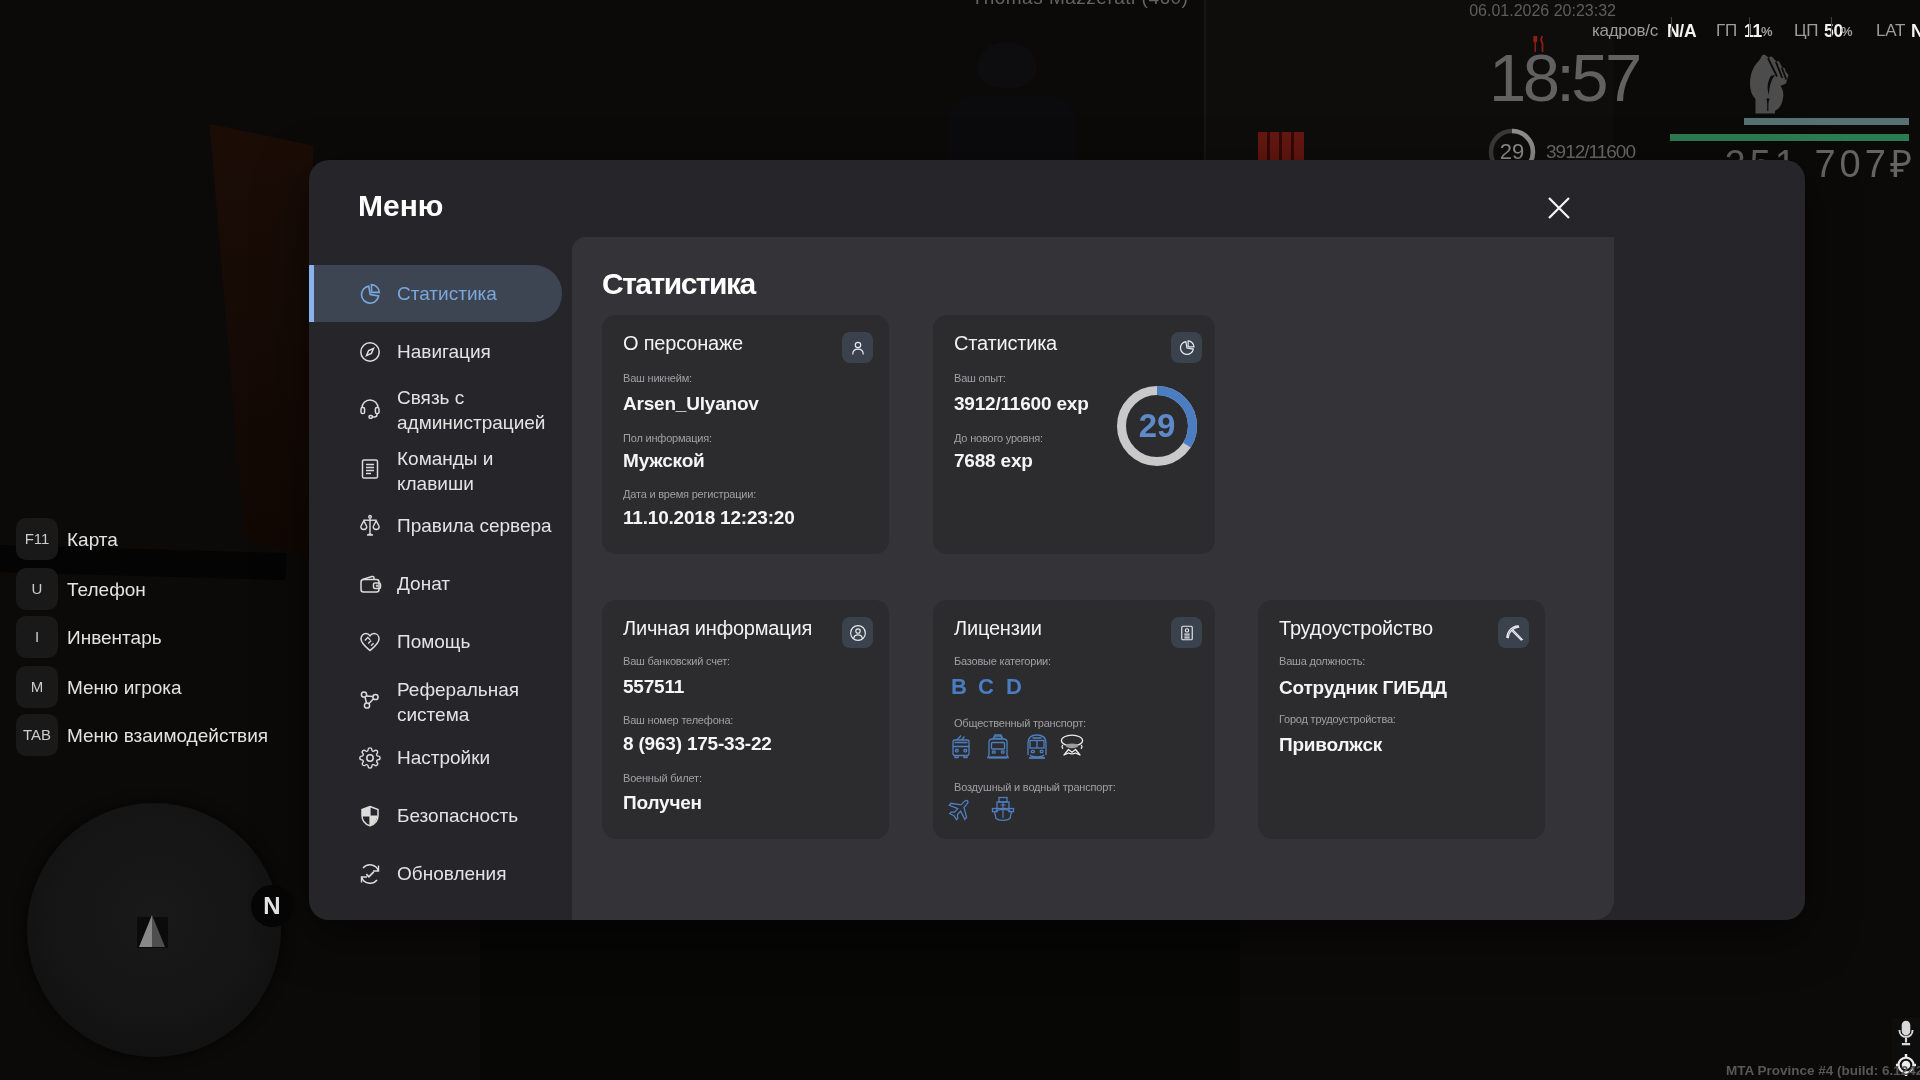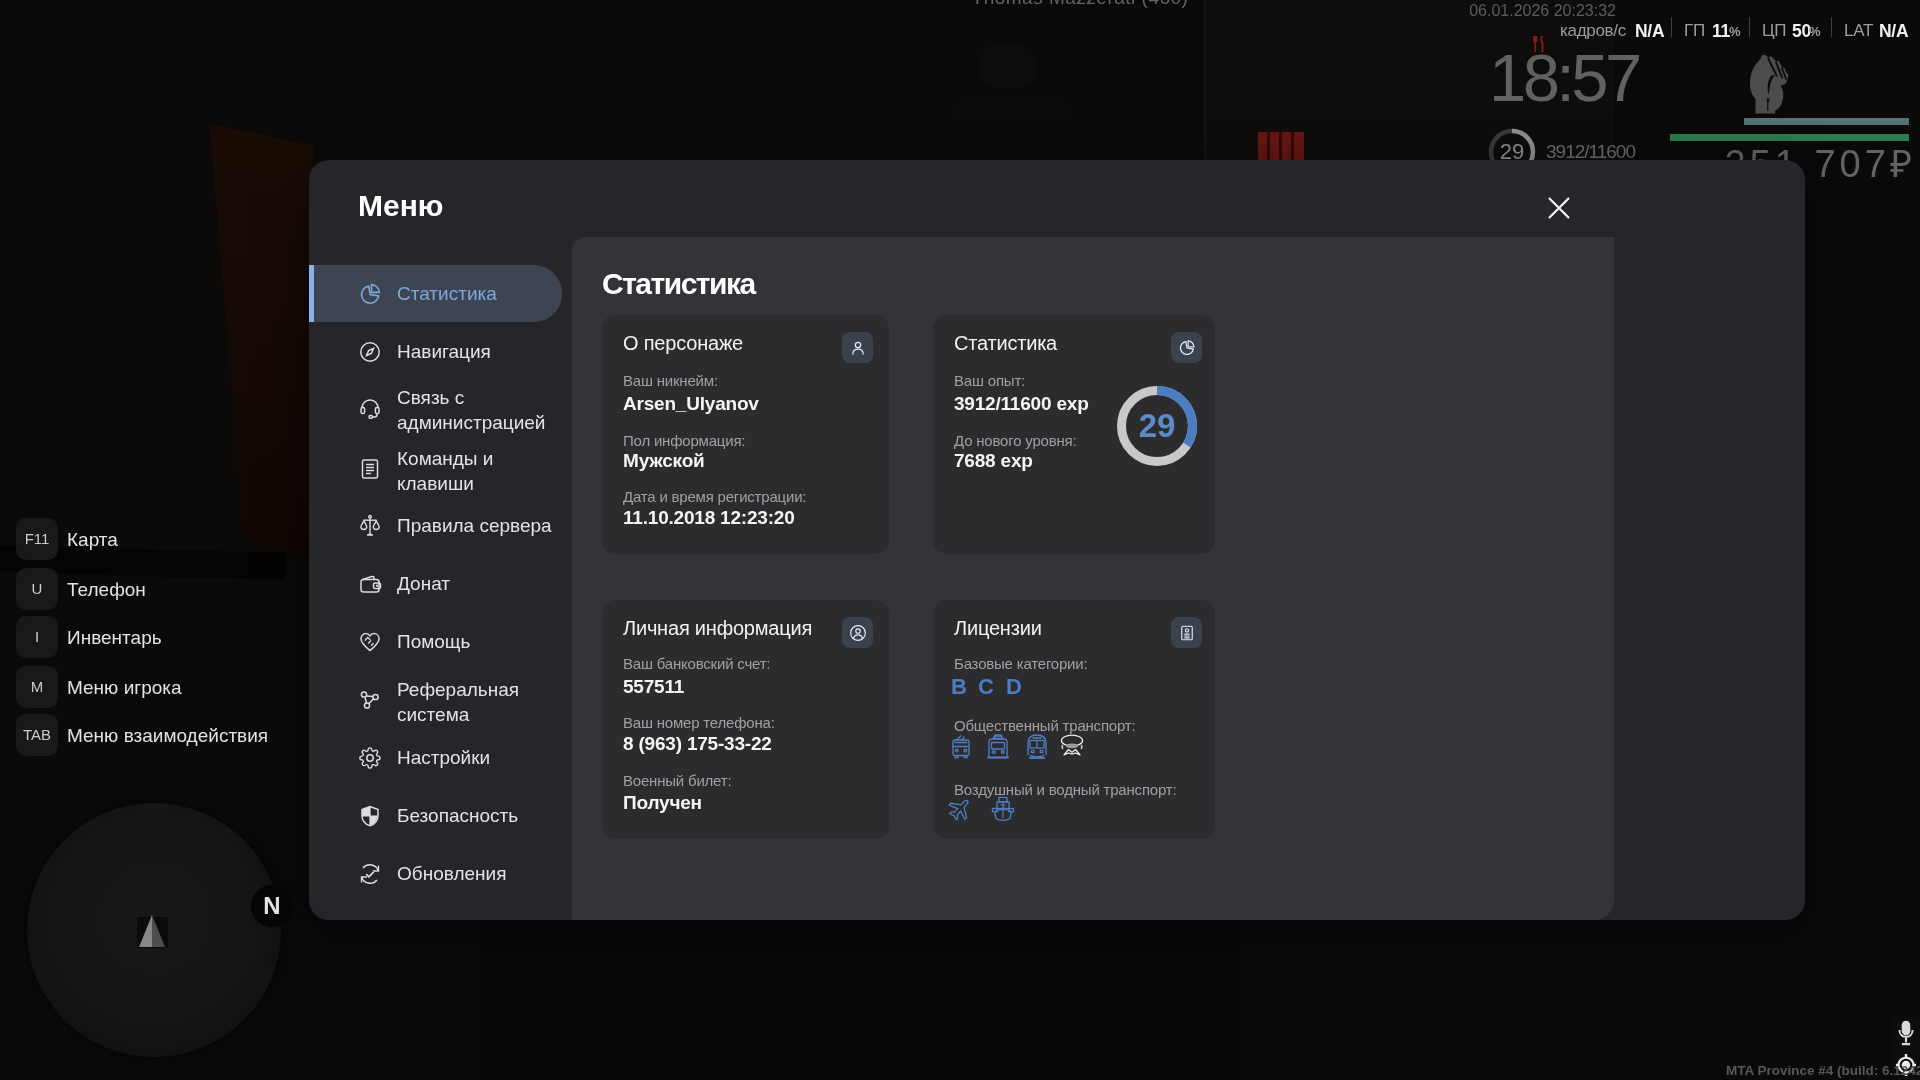--- a/index.html
+++ b/index.html
@@ -18,21 +18,21 @@
 #redbox { left:1258px; top:132px; width:46px; height:30px; background:#651711;
   background-image:linear-gradient(90deg,rgba(0,0,0,0) 0 9px,rgba(40,5,3,.8) 9px 12px,rgba(0,0,0,0) 12px 21px,rgba(40,5,3,.8) 21px 24px,rgba(0,0,0,0) 24px 33px,rgba(40,5,3,.8) 33px 36px,rgba(0,0,0,0) 36px); }
 #botshade { left:480px; top:920px; width:760px; height:160px; background:#070706; }
 
 
 #nametag { left:930px; top:-13px; width:300px; text-align:center; color:#646464; font-size:19px; letter-spacing:.5px; }
 
 
 #hud-date { left:1416px; top:2px; width:200px; text-align:right; color:#5d5d5d; font-size:16px; }
 #hud-stats { left:0; top:0; width:1920px; height:50px; color:#9c9c9c; font-size:17px; letter-spacing:-.3px; }
-#hud-stats .hs { position:absolute; top:21px; white-space:nowrap; }
+#hud-stats .hs { position:absolute; top:21px; white-space:nowrap;margin-left:32px; }
 #hud-stats b { color:#f2f2f2; font-size:17.5px; }
 #hud-stats .pc { font-size:13px; top:24px; font-weight:700; }
 #hud-stats .hsep { position:absolute; top:17px; width:1px; height:20px; background:#3f3f3f; }
 #clock { left:1489px; top:39px; width:155px; color:#616161; font-size:67px; letter-spacing:-3.6px; }
 #lvlring { left:1488px; top:128px; width:48px; height:48px; }
 #lvlnum { left:1488px; top:128px; width:48px; height:48px; line-height:48px; text-align:center; color:#909090; font-size:22px; }
 #lvlexp { left:1546px; top:141px; color:#6c6c6c; font-size:19px; letter-spacing:-1px; }
 #fist { left:1746px; top:53px; width:48px; height:60px; }
 #bar1 { left:1744px; top:118px; width:165px; height:7px; background:#567272; }
 #bar2 { left:1670px; top:134px; width:239px; height:7px; background:#2d7b51; }
@@ -70,21 +70,21 @@
 .sicon { position:absolute; left:49px; top:0; width:24px; height:24px; }
 .stext { position:absolute; left:88px; }
 #active-pill { left:0; top:105px; width:253px; height:57px; background:#3d4553; border-radius:0 28px 28px 0; }
 #active-bar { left:0; top:105px; width:5px; height:57px; background:#8ab3ec; }
 
 
 .card { position:absolute; background:#2c2c2f; border-radius:14px; }
 .ctit { position:absolute; left:21px; top:17px; color:#f2f2f2; font-size:20px; letter-spacing:-.2px; }
 .cico { position:absolute; top:17px; width:31px; height:31px; background:#3a424e; border-radius:8px; }
 .cico svg { position:absolute; left:50%; top:50%; transform:translate(-50%,-50%); }
-.lab { position:absolute; left:21px; color:#a0a0a3; font-size:15px; letter-spacing:-.2px; white-space:nowrap; }
+.lab { position:absolute; left:21px; color:#a0a0a3; font-size:11px; letter-spacing:-.2px; white-space:nowrap; }
 .val { position:absolute; left:21px; color:#f5f5f5; font-size:19px; font-weight:700; letter-spacing:-.2px; white-space:nowrap; }
 #mapbtn { position:absolute; left:21px; top:182px; width:142px; height:40px; background:#4f7fbe; border-radius:11px;
   color:#fff; font-size:13.5px; font-weight:700; text-align:center; line-height:40px; letter-spacing:-.2px; }
 .bcd { position:absolute; color:#4b7dc3; font-size:22px; font-weight:700; }
 </style>
 </head>
 <body>
 <div id="stage">
 
   <div class="abs" id="wood"></div>
@@ -288,20 +288,33 @@
               <rect x="8" y="1.5" width="8" height="4.5"></rect>
               <rect x="6" y="6" width="12" height="6.5"></rect>
               <rect x="1.5" y="12.5" width="4.5" height="3.2"></rect>
               <rect x="18" y="12.5" width="4.5" height="3.2"></rect>
               <path d="M3.5 15.7 L5 22.5 C8 25 16 25 19 22.5 L20.5 15.7 C15 12.8 9 12.8 3.5 15.7 Z"></path>
               <path d="M12 6.5 V22 M9.5 9 h5" stroke-width="1.2"></path>
             </g>
           </svg>
         </div>
       </div>
+      <div class="card" style="left:686px; top:363px; width:287px; height:239px;">
+        <div class="ctit">Трудоустройство</div>
+        <div class="cico" style="left:240px;">
+            <svg width="20" height="20" viewBox="0 0 24 24" fill="none" stroke="#e8eaee" stroke-width="1.6">
+              <path d="M3.5 17 C4 9.5 9.5 4 17 3.5 L17.5 5 C11 5.5 5.5 11 5 17.5 Z"></path>
+              <path d="M9.5 9.5 L20.5 20.5 L22 19.8 L10.8 8.4" stroke-width="1.4"></path>
+            </svg>
+          </div>
+        <div class="lab" style="top:55px;">Ваша должность:</div>
+        <div class="val" style="top:77px;">Сотрудник ГИБДД</div>
+        <div class="lab" style="top:113px;">Город трудоустройства:</div>
+        <div class="val" style="top:134px;">Приволжск</div>
+      </div>
     </div>
     <div class="abs" id="active-pill"></div>
     <div class="abs" id="active-bar"></div>
 
     <div class="sitem" style="top:122px; color:#7ba7dd;">
       <svg class="sicon" viewBox="0 0 24 24" fill="none" stroke="#7ba7dd" stroke-width="1.6">
         <path d="M10.5 3.5 A 8.6 8.6 0 1 0 20.4 13.4 L 12 12 Z" transform="translate(0.2,0.6)"></path>
         <path d="M13.5 2.6 A 8.2 8.2 0 0 1 21.3 10.4 L 13.5 10.4 Z"></path>
       </svg>
       <div class="stext" style="top:1px;">Статистика</div>

